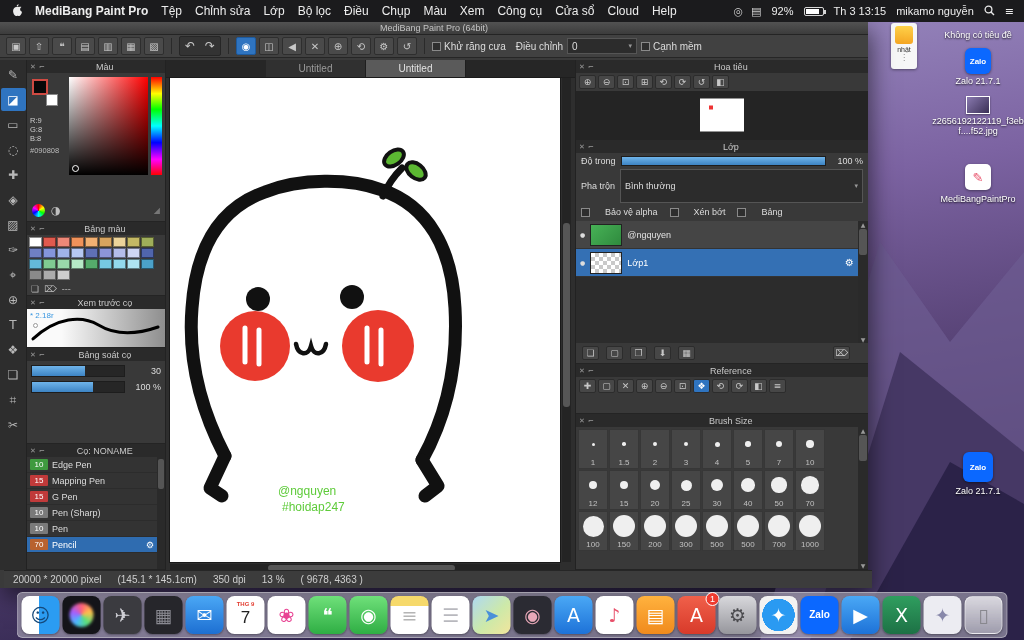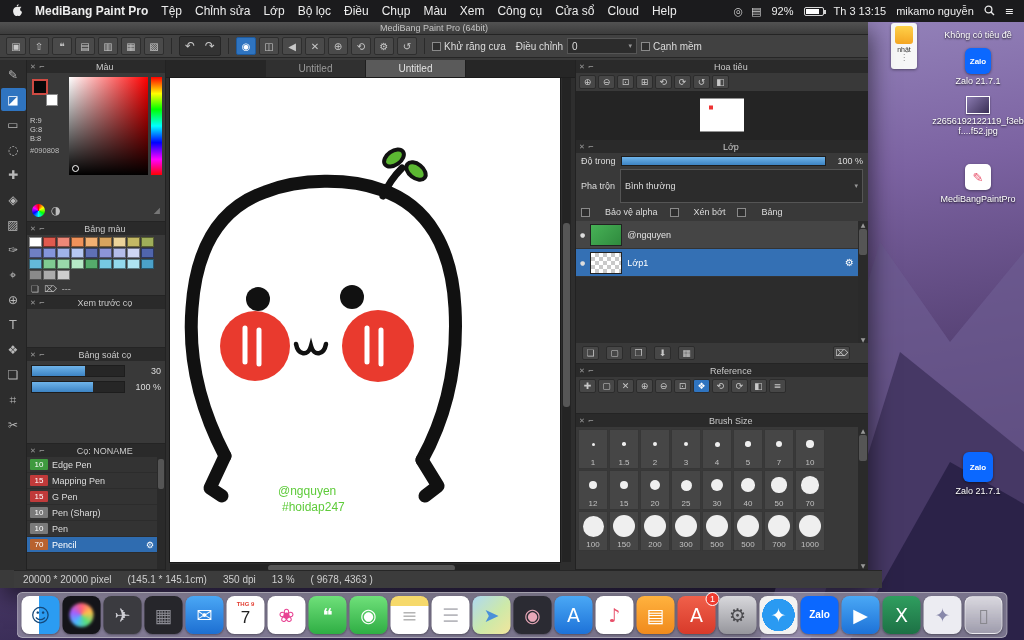--- a/index.html
+++ b/index.html
@@ -139,21 +139,21 @@
   .layer-foot .sm-btn.last{margin-left:auto;margin-right:12px}
   .p-ref{height:50px}
   .p-bsize{flex:1}
   .bs-wrap{flex:1;position:relative;padding-right:11px}
   .bs-grid{display:flex;flex-wrap:wrap;gap:1px;padding:2px;align-content:flex-start}
   .bs-cell{width:30px;height:40px;background:#464646;border:1px solid #373737;display:flex;flex-direction:column;align-items:center}
   .bs-dot-wrap{height:28px;display:flex;align-items:center;justify-content:center}
   .bs-dot{background:#efefef;border-radius:50%}
   .bs-num{font-size:8px;color:#c0c0c0;line-height:10px}
 
-  .statusbar{position:absolute;left:14px;bottom:0;width:100%;height:18px;background:#3c3c3c;border-top:1px solid #262626;display:flex;align-items:center;gap:16px;padding:0 9px;font-size:10px;color:#cfcfcf;white-space:nowrap}
+  .statusbar{position:absolute;left:4px;bottom:0;width:100%;height:18px;background:#3c3c3c;border-top:1px solid #262626;display:flex;align-items:center;gap:16px;padding:0 9px;font-size:10px;color:#cfcfcf;white-space:nowrap}
 
   
   #dock{position:absolute;left:50%;transform:translateX(-50%);bottom:2px;height:46px;background:rgba(228,228,234,.42);border:1px solid rgba(255,255,255,.35);border-radius:6px;display:flex;align-items:center;padding:2px 4px;gap:3px;z-index:60;backdrop-filter:blur(6px)}
   .dock-icon{width:38px;height:38px;border-radius:8px;position:relative;display:flex;align-items:center;justify-content:center;box-shadow:0 1px 2px rgba(0,0,0,.3);background:#888}
   .dock-glyph{font-size:19px;font-family:"DejaVu Sans",sans-serif;line-height:1}
   .dock-glyph.small{font-size:10px;font-weight:bold;font-family:"Liberation Sans",sans-serif}
   .dock-icon.finder{background:linear-gradient(90deg,#fff 0 47%,#2b9cf2 47%)}
   .dock-icon.siri{background:#141419}
   .dock-icon.siri::before{content:"";position:absolute;inset:7px;border-radius:50%;background:conic-gradient(#ff5e7a,#ffc24a,#58e07a,#4ab8ff,#a45eff,#ff5e7a);filter:blur(1.5px)}
   .dock-icon.calendar{background:#fff;flex-direction:column;justify-content:flex-start;padding-top:5px}
@@ -379,20 +379,27 @@
           <span>---</span>
         </div>
       </div>
 
       <div class="panel p-preview">
         <div class="phead">
           <span class="g">✕</span>
           <span class="g">⌐</span>
           <span class="ph-title">Xem trước cọ</span>
         </div>
+        <div class="pv-body">
+          <span class="pv-label">* 2.18r</span>
+          <span class="pv-dot"></span>
+          <svg viewBox="0 0 139 38">
+            <path d="M6 30 C30 8 55 6 72 16 C90 27 112 25 132 18" stroke="#000" fill="none" stroke-width="3" stroke-linecap="round"></path>
+          </svg>
+        </div>
       </div>
 
       <div class="panel p-control">
         <div class="phead">
           <span class="g">✕</span>
           <span class="g">⌐</span>
           <span class="ph-title">Bảng soát cọ</span>
         </div>
         <div>
             <div class="ctl-row">

